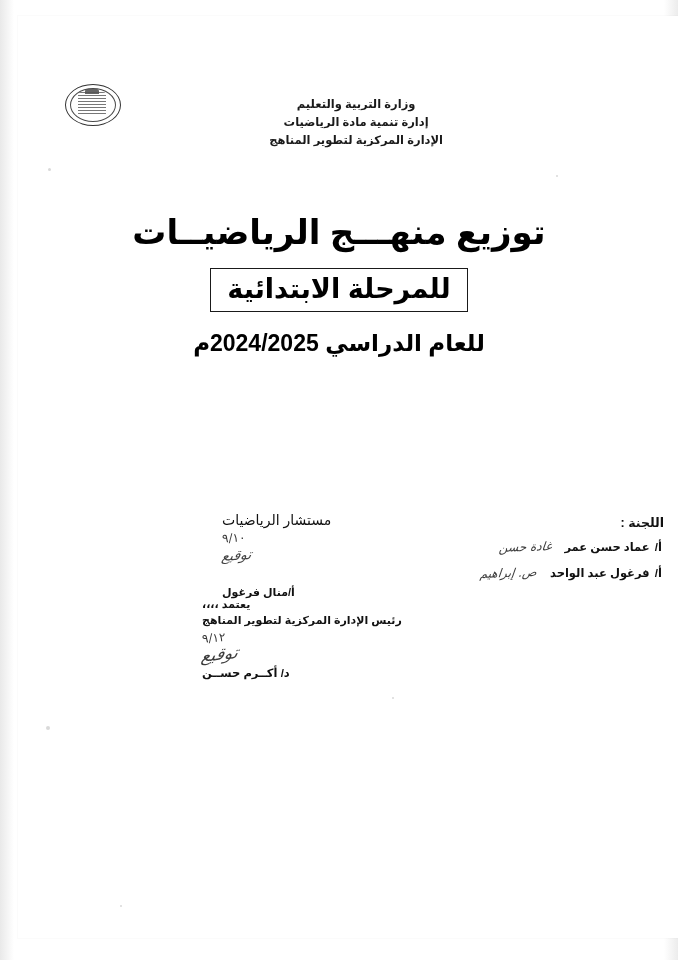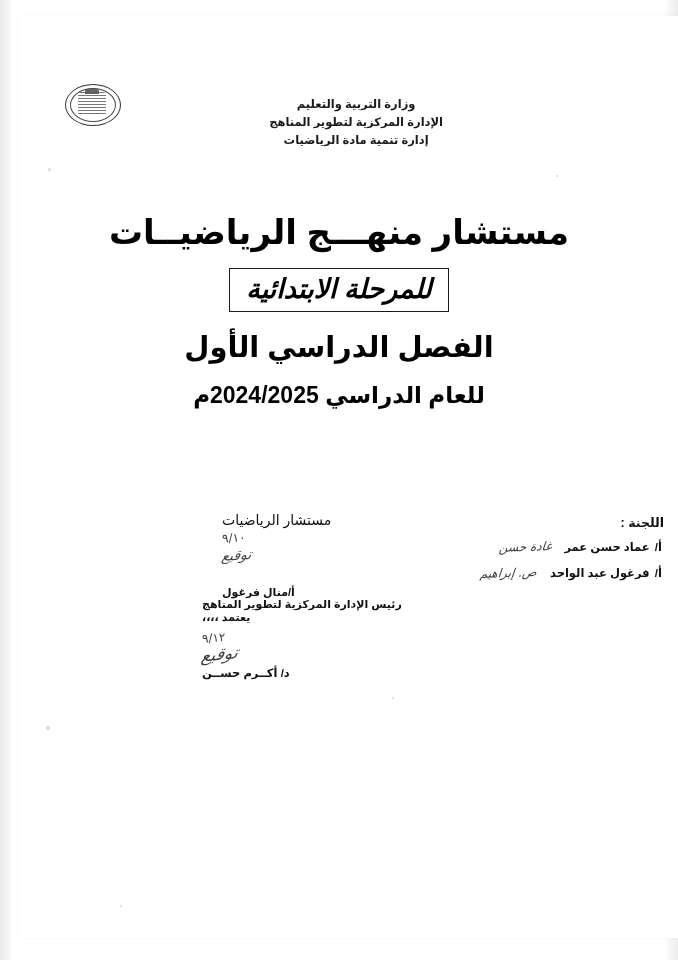--- a/index.html
+++ b/index.html
@@ -124,21 +124,20 @@
   #title-main {
     font-size: 34px;
     letter-spacing: 2px;
     margin-bottom: 16px;
   }
   #title-stage-wrap {
     display: inline-block;
     border: 1.6px solid #1a1a1a;
     padding: 4px 16px 6px 16px;
     margin-bottom: 18px;
-    font-style: italic;
   }
   #title-stage {
     font-size: 27px;
     letter-spacing: 1px;
   }
   #title-term {
     font-size: 29px;
     margin-bottom: 18px;
     letter-spacing: 1px;
   }
@@ -277,33 +276,32 @@
 
     <div id="emblem">
       <div class="ring-outer"></div>
       <div class="ring-inner"></div>
       <div class="crest-top"></div>
       <div class="crest"></div>
     </div>
 
     <div id="ministry-block">
       <div>وزارة التربية والتعليم</div>
+      <div>إدارة تنمية مادة الرياضيات</div>
       <div>الإدارة المركزية لتطوير المناهج</div>
-      <div>إدارة تنمية مادة الرياضيات</div>
     </div>
   </div>
 
   <div id="title-block">
-    <div id="title-main" class="title-line">مستشار منهـــج الرياضيــات</div>
+    <div id="title-main" class="title-line">توزيع منهـــج الرياضيــات</div>
 
     <div id="title-stage-wrap">
       <div id="title-stage" class="title-line">للمرحلة الابتدائية</div>
     </div>
 
-    <div id="title-term" class="title-line">الفصل الدراسي الأول</div>
 
     <div id="title-year" class="title-line">
       <span>للعام الدراسي</span>
       <span class="yr-num">2024/2025</span><span>م</span>
     </div>
   </div>
 
   <div id="committee">
     <div id="committee-title">اللجنة :</div>
 
@@ -321,20 +319,20 @@
   </div>
 
   <div id="advisor-block">
     <div id="advisor-title">مستشار الرياضيات</div>
     <div><span id="advisor-date">٩/١٠</span></div>
     <div><span id="advisor-sig">توقيع</span></div>
     <div id="advisor-name">أ/منال فرغول</div>
   </div>
 
   <div id="approval-block">
+    <div id="approval-label">يعتمد ،،،،</div>
     <div id="approval-role">رئيس الإدارة المركزية لتطوير المناهج</div>
-    <div id="approval-label">يعتمد ،،،،</div>
     <div><span id="approval-date">٩/١٢</span></div>
     <div><span id="approval-sig">توقيع</span></div>
     <div id="approval-name">د/ أكــرم حســن</div>
   </div>
 
 </div>
 
 </body></html>

